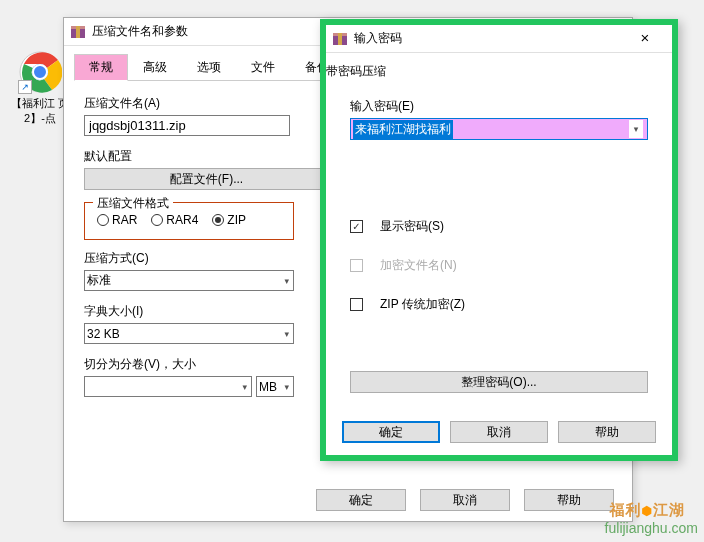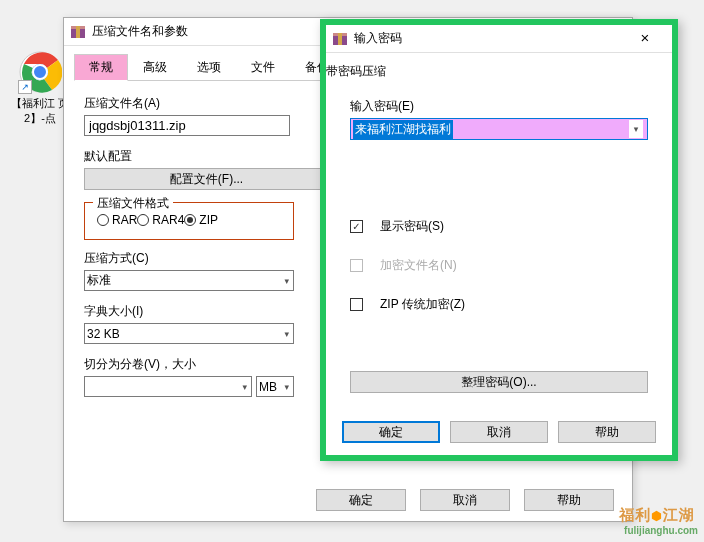--- a/index.html
+++ b/index.html
@@ -27,21 +27,21 @@
 .select-input { width: 210px; height: 21px; border: 1px solid #7a7a7a; background: #fff; padding: 0 2px; display: flex; align-items: center; justify-content: space-between; }
 .select-input .arrow { font-size: 9px; color: #555; margin-right: 2px; }
 .row { margin-bottom: 12px; }
 
 .btn { height: 22px; border: 1px solid #adadad; background: #e1e1e1; padding: 0 14px; font-size: 12px; cursor: pointer; }
 .btn-wide { width: 245px; text-align: center; line-height: 20px; }
 
 .groupbox { border: 1px solid #c2410c; padding: 10px 12px 12px 12px; margin-bottom: 10px; position: relative; width: 210px; }
 .groupbox-title { position: absolute; top: -8px; left: 8px; background: #fff; padding: 0 4px; font-size: 12px; }
 
-.radio-row { display: flex; align-items: flex-end; }
+.radio-row { display: flex; gap: 14px; align-items: flex-end; }
 .radio { display: flex; align-items: center; gap: 3px; }
 .radio-circle { width: 12px; height: 12px; border: 1px solid #333; border-radius: 50%; display: flex; align-items: center; justify-content: center; }
 .radio-dot { width: 6px; height: 6px; background: #333; border-radius: 50%; }
 
 .split-row { display: flex; gap: 4px; }
 .split-input { width: 168px; }
 .unit-select { width: 38px; }
 
 .main-buttons { position: absolute; bottom: 10px; right: 18px; display: flex; gap: 14px; }
 .main-buttons .btn { width: 90px; }
@@ -65,21 +65,21 @@
 
 .organize-btn { width: 100%; margin-top: 36px; }
 .pwd-buttons { position: absolute; bottom: 12px; left: 0; right: 0; display: flex; justify-content: center; gap: 10px; padding: 0 16px; }
 .pwd-buttons .btn { width: 100px; }
 .pwd-buttons .btn.primary { border: 2px solid #0078d7; }
 
 
 .watermark { position: absolute; right: 6px; bottom: 6px; text-align: center; }
 .wm-main { font-size: 15px; font-weight: bold; color: #d94; letter-spacing: 1px; }
 .wm-main .o { color: #f90; }
-.wm-sub { font-size: 10px; color: #6a6; font-weight: bold; margin-left: 8px; }
+.wm-sub { font-size: 14px; color: #6a6; font-weight: normal; margin-left: 8px; }
 
 .upd-label { position: absolute; left: 308px; top: 152px; font-size: 12px; }
 .upd-select { position: absolute; left: 308px; top: 170px; }
 .upd-select-box { width: 14px; height: 21px; border: 1px solid #7a7a7a; border-right: none; display: flex; align-items: center; padding: 0 2px; }
 </style>
 </head>
 <body>
 
 <div class="desktop-icon">
   <div class="chrome-icon">

